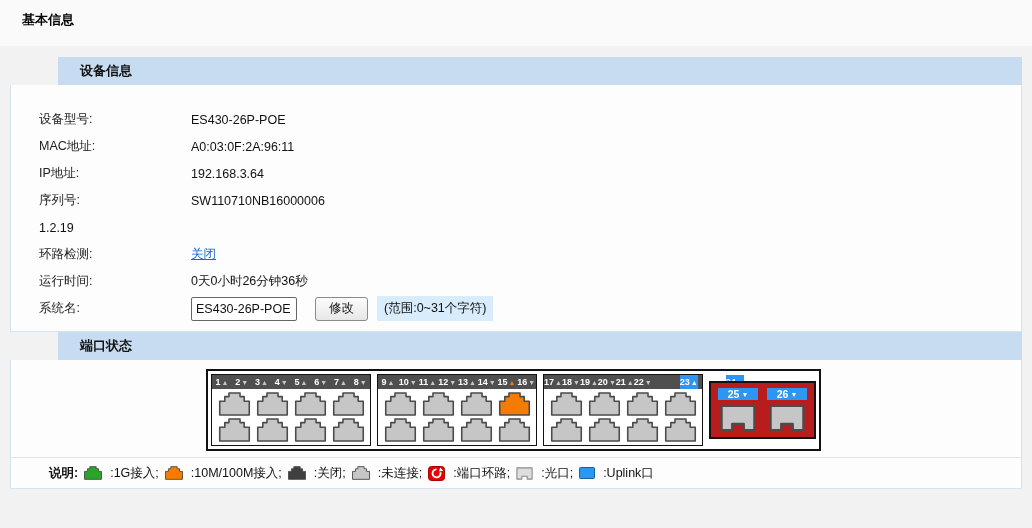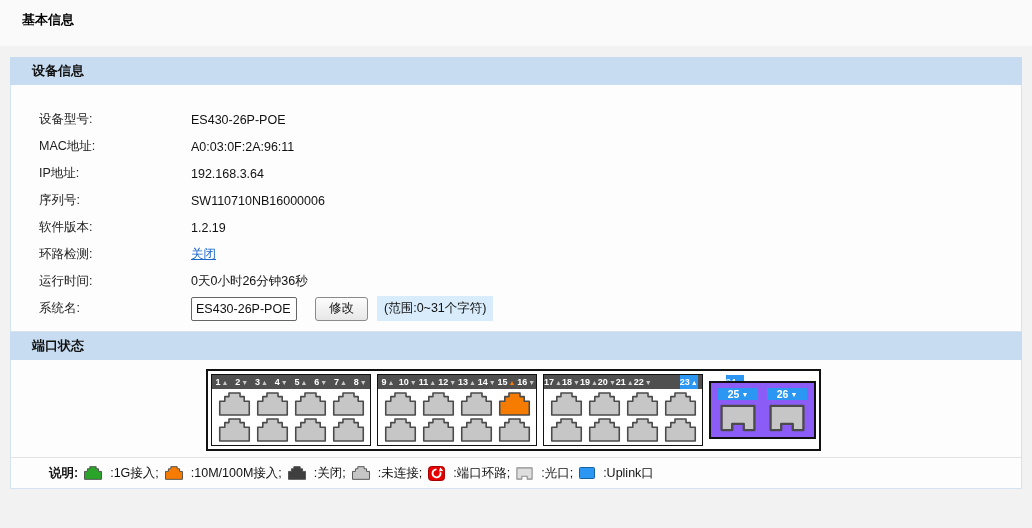--- a/index.html
+++ b/index.html
@@ -1,42 +1,42 @@
 <!DOCTYPE html>
 <html><head>
 <meta charset="utf-8">
 <style>
   html,body{margin:0;padding:0;}
   body{width:1032px;height:528px;background:#f2f2f2;font-family:"Liberation Sans",sans-serif;color:#111;overflow:hidden;}
   .title-strip{height:46px;background:#fafafa;box-sizing:border-box;padding:10px 0 0 22px;}
   .page-title{font-size:13px;font-weight:bold;color:#000;}
   .section{margin:0 10px;}
   .section.first{margin-top:11px;}
-  .section-header{height:28px;line-height:28px;background:#c7dcf0;font-size:13px;font-weight:bold;padding-left:22px;color:#111;}
+  .section-header{height:28px;line-height:28px;background:#c7dcf0;font-size:13px;font-weight:bold;padding-left:22px;color:#111;margin-left:48px;}
   .section-body{background:#fdfdfd;border:1px solid #d5e2ef;border-top:none;}
   .device-body{padding:21px 0 9px 0;}
   .info-row{height:27px;display:flex;align-items:center;padding-left:28px;font-size:12.5px;}
   .info-label{width:152px;color:#222;}
   .info-value{color:#111;}
   .info-link{color:#1a66cc;text-decoration:underline;cursor:pointer;}
   .sys-input{width:96px;height:20px;border:1px solid #666;border-radius:2px;padding:1px 4px;font-size:12.5px;font-family:"Liberation Sans",sans-serif;color:#111;background:#fff;}
   .modify-btn{margin-left:18px;height:24px;padding:0 13px;font-size:12.5px;font-family:"Liberation Sans",sans-serif;background:linear-gradient(#fcfcfc,#e7e7e7);border:1px solid #8b8b8b;border-radius:3px;color:#111;cursor:pointer;}
   .hint{margin-left:9px;background:#d9ecfb;padding:4px 7px;font-size:12.5px;}
   .port-body{height:129px;box-sizing:border-box;position:relative;}
   .port-panel{position:absolute;left:195px;top:9px;display:flex;gap:6px;background:#fff;border:2px solid #111;padding:3px;align-items:center;}
   .pgroup{border:1px solid #111;width:160px;height:72px;display:flex;flex-direction:column;box-sizing:border-box;background:#fff;}
   .pghead{height:14px;background:#4f4f4f;display:flex;flex:none;}
   .phcell{flex:1;display:flex;align-items:center;justify-content:center;gap:1px;color:#fff;}
   .phcell.uplink{background:#2b97f3;margin-left:28px;}
   .pnum{font-size:9px;font-weight:bold;line-height:1;}
   .parrow{font-size:7px;color:#c9c9c9;line-height:1;}
   .phcell.uplink .parrow{color:#fff;}
   .pgrid{flex:1;display:grid;grid-template-columns:repeat(4,1fr);align-items:center;justify-items:center;padding:2px 3px;row-gap:1px;}
   .port-icon{line-height:0;}
-  .sfp-box{border:2px solid #111;height:58px;box-sizing:border-box;padding:5px 7px;display:flex;gap:9px;background:#8b5cf6;align-self:center;}
+  .sfp-box{border:2px solid #111;height:58px;box-sizing:border-box;padding:5px 7px;display:flex;gap:9px;background:#b91c1c;align-self:center;}
   .sfp-col{display:flex;flex-direction:column;align-items:center;gap:4px;}
   .sfp-chip{width:40px;height:16px;background:#2b97f3;color:#fff;display:flex;align-items:center;justify-content:center;gap:2px;}
   .sfp-chip .pnum{font-size:10.5px;}
   .sfp-chip .parrow{color:#fff;}
   .legend{position:absolute;left:0;right:0;bottom:0;height:30px;border-top:1px solid #e3e3e3;display:flex;align-items:center;padding-left:38px;font-size:12.5px;gap:6px;background:#fdfdfd;}
   .legend-label{font-weight:bold;}
   .legend-item{display:flex;align-items:center;gap:8px;line-height:0;}
   .legend-item .ltext{line-height:normal;}
 </style>
 </head>
@@ -59,21 +59,20 @@
       </div>
       <div class="info-row">
         <span class="info-label">IP地址:</span>
         <span class="info-value">192.168.3.64</span>
       </div>
       <div class="info-row">
         <span class="info-label">序列号:</span>
         <span class="info-value">SW110710NB16000006</span>
       </div>
       <div class="info-row">
-        <span class="info-label">软件版本:</span>
         <span class="info-value">1.2.19</span>
       </div>
       <div class="info-row">
         <span class="info-label">环路检测:</span>
         <a class="info-link" href="#">关闭</a>
       </div>
       <div class="info-row">
         <span class="info-label">运行时间:</span>
         <span class="info-value">0天0小时26分钟36秒</span>
       </div>

